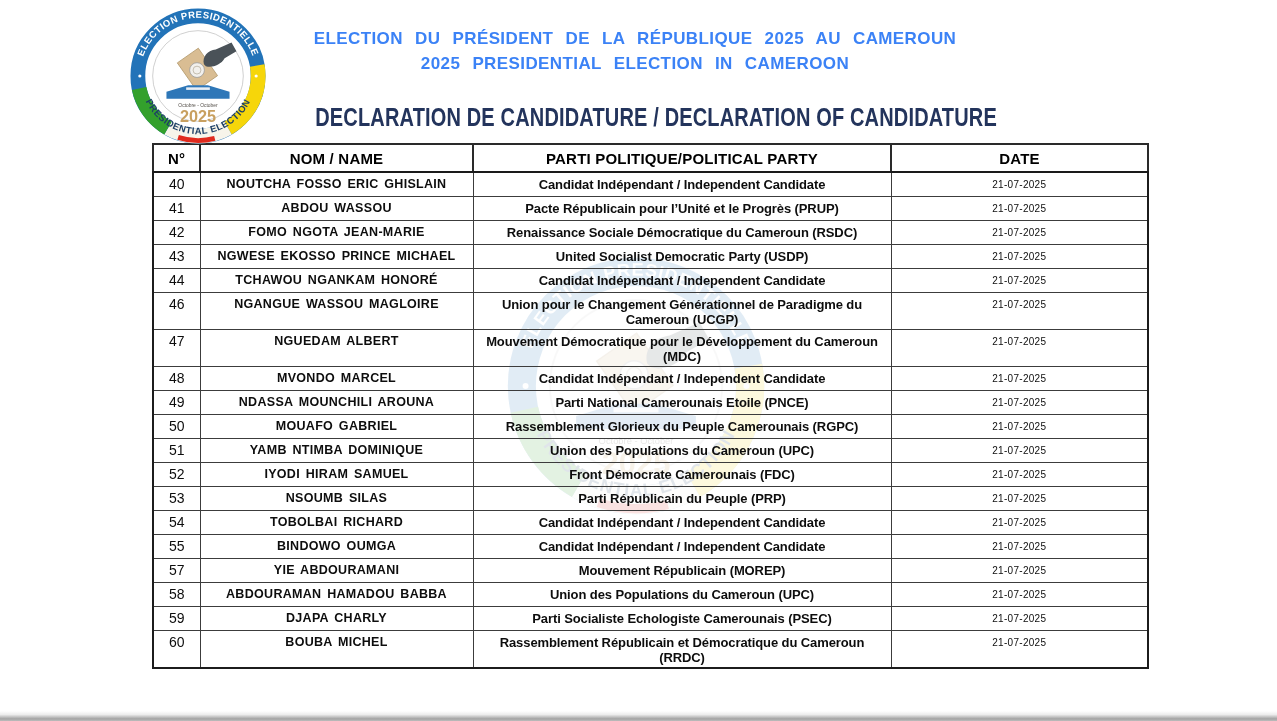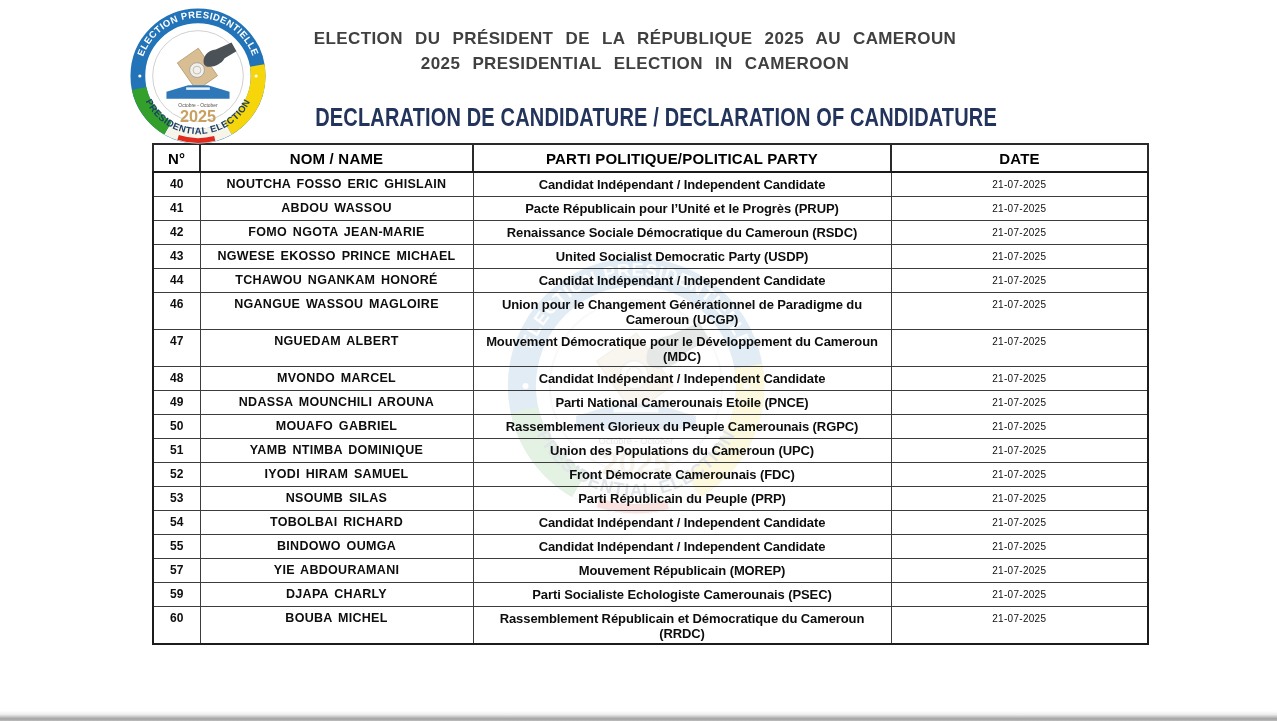--- a/index.html
+++ b/index.html
@@ -9,21 +9,21 @@
   }
   
   .logo{position:absolute;left:129px;top:7px;width:138px;height:138px;z-index:2;}
   .logo svg{display:block;width:100%;height:100%;}
   
   .watermark{position:absolute;left:505px;top:255px;width:262px;height:262px;opacity:0.13;z-index:0;}
   .watermark svg{display:block;width:100%;height:100%;}
   
   .header-text{position:absolute;left:230px;top:26px;width:810px;text-align:center;z-index:1;}
   .title-red{
-    color:#404040;font-weight:bold;font-size:17px;line-height:25px;
+    color:#3b82f6;font-weight:bold;font-size:17px;line-height:25px;
     letter-spacing:0.4px;word-spacing:7px;
   }
   .subtitle-navy{
     margin-top:27px;color:#23345c;font-weight:bold;font-size:25px;line-height:28px;white-space:nowrap;
   }
   .subtitle-inner{display:inline-block;transform:scaleX(0.8);transform-origin:center;letter-spacing:0.2px;}
   
   .doc-table-wrap{position:absolute;left:152px;top:143px;width:995px;z-index:1;}
   table.doc{
     width:995px;border-collapse:collapse;table-layout:fixed;background:transparent;
@@ -36,21 +36,21 @@
   table.doc th{
     border:2px solid #2a2a2a;border-bottom:2.5px solid #1a1a1a;
     font-size:15px;font-weight:bold;color:#000;height:24px;text-align:center;
     padding:1px 2px;background:transparent;letter-spacing:0.2px;
   }
   table.doc td{
     border:1.6px solid #3c3c3c;
     text-align:center;vertical-align:top;background:transparent;
     padding:4px 3px 2px 3px;line-height:15px;height:17px;color:#0d0d0d;
   }
-  td.cell-num{font-weight:bold;font-size:12px;}
+  td.cell-num{font-weight:normal;font-size:14px;}
   td.cell-name{font-weight:bold;font-size:12.5px;letter-spacing:0.3px;word-spacing:2px;}
   td.cell-party{font-weight:bold;font-size:13px;letter-spacing:-0.1px;}
   td.cell-date{font-weight:normal;font-size:10px;letter-spacing:0.3px;}
   
   .bottom-strip{
     position:absolute;left:0;right:0;bottom:0;height:10px;z-index:3;
     background:linear-gradient(180deg,#ffffff 0%,#ededed 35%,#a3a3a3 78%,#bdbdbd 100%);
   }
 </style>
 </head>
@@ -225,20 +225,26 @@
             <td class="cell-party">Candidat Indépendant / Independent Candidate</td>
             <td class="cell-date">21-07-2025</td>
           </tr>
           <tr>
             <td class="cell-num">57</td>
             <td class="cell-name">YIE ABDOURAMANI</td>
             <td class="cell-party">Mouvement Républicain (MOREP)</td>
             <td class="cell-date">21-07-2025</td>
           </tr>
           <tr>
+            <td class="cell-num">58</td>
+            <td class="cell-name">ABDOURAMAN HAMADOU BABBA</td>
+            <td class="cell-party">Union des Populations du Cameroun (UPC)</td>
+            <td class="cell-date">21-07-2025</td>
+          </tr>
+          <tr>
             <td class="cell-num">59</td>
             <td class="cell-name">DJAPA CHARLY</td>
             <td class="cell-party">Parti Socialiste Echologiste Camerounais (PSEC)</td>
             <td class="cell-date">21-07-2025</td>
           </tr>
           <tr>
             <td class="cell-num">60</td>
             <td class="cell-name">BOUBA MICHEL</td>
             <td class="cell-party">Rassemblement Républicain et Démocratique du Cameroun (RRDC)</td>
             <td class="cell-date">21-07-2025</td>

